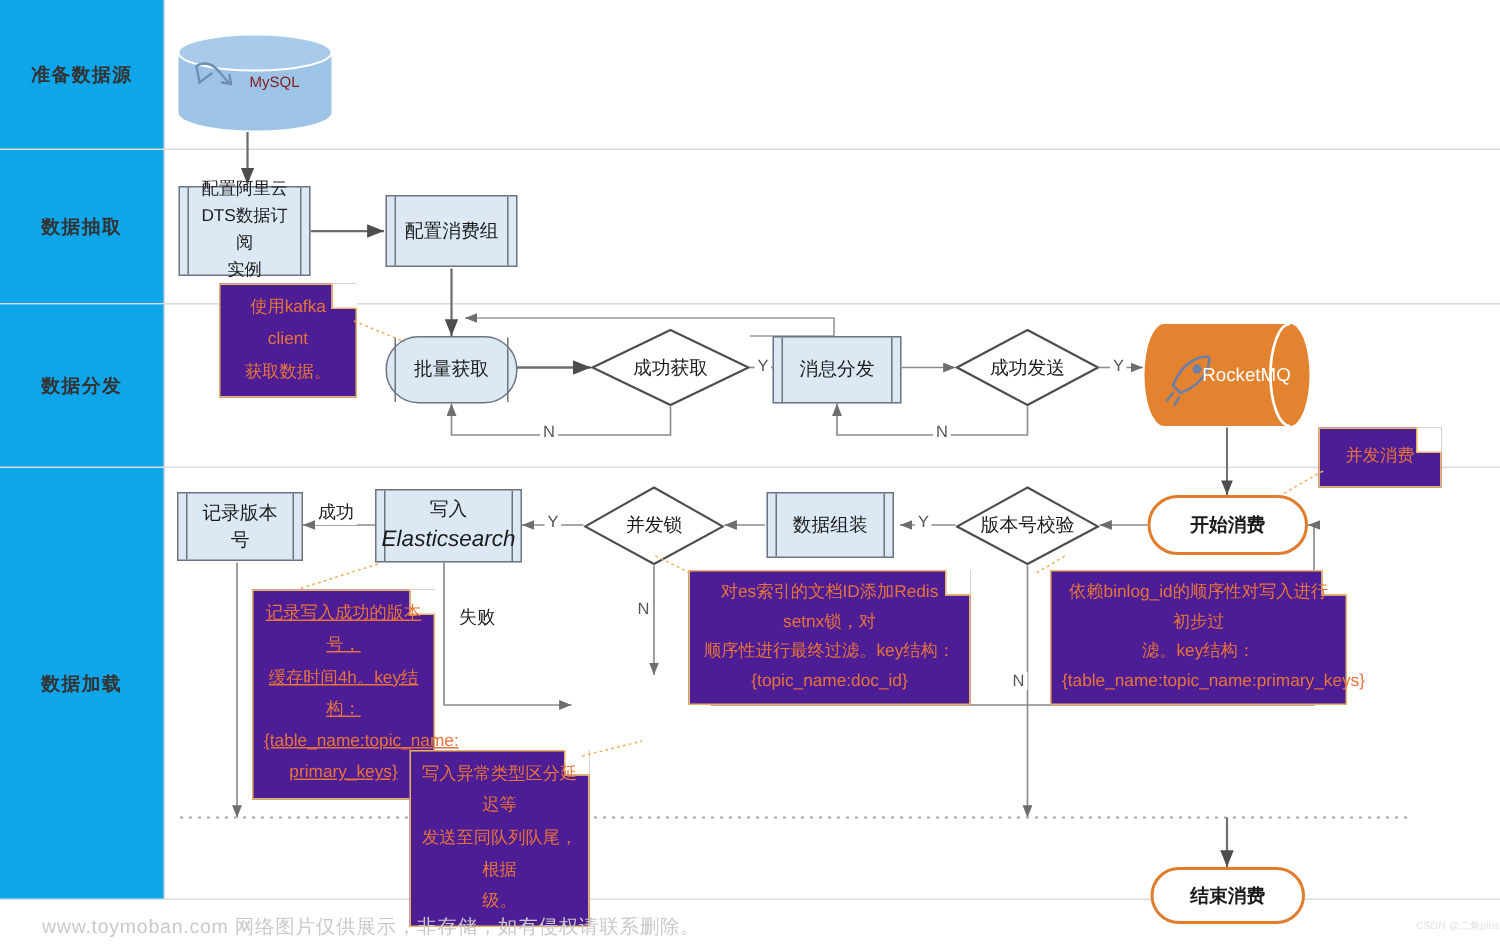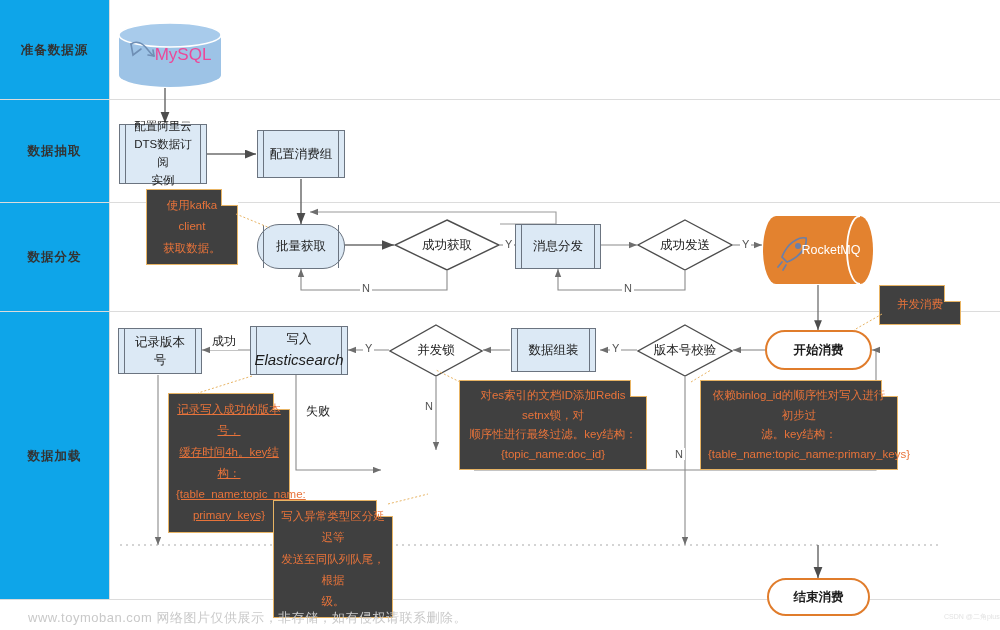--- a/index.html
+++ b/index.html
@@ -29,21 +29,21 @@
   .diamond .dshape{position:absolute;inset:0;}
   .diamond .dlbl{position:absolute;inset:0;display:flex;align-items:center;
         justify-content:center;font-size:12.5px;color:#1b1b1b;}
 
   .term{position:absolute;box-sizing:border-box;border:2px solid #e07c2b;
         border-radius:26px;background:#fff;display:flex;align-items:center;
         justify-content:center;font-size:12.5px;font-weight:bold;color:#1b1b1b;}
 
   
   .cyl{position:absolute;}
-  .note{position:absolute;box-sizing:border-box;background:#404040;
+  .note{position:absolute;box-sizing:border-box;background:#4c1d95;
         border:1px solid #e8b464;color:#e8733a;font-size:11.5px;line-height:1.85;
         text-align:center;padding:5px 7px;}
   .note .corner{position:absolute;right:-1px;top:-1px;width:16px;height:16px;
         background:#fff;border-left:1px solid #e8b464;border-bottom:1px solid #e8b464;
         transform:none;}
   .note-inner{position:relative;z-index:2;}
 
   .elbl{position:absolute;font-size:11px;color:#555;background:#fff;padding:0 2px;}
   .elbl.dark{color:#222;font-size:12px;}
 
@@ -140,21 +140,21 @@
     <svg width="104" height="66" viewBox="0 0 104 66">
       <path d="M1,13 L1,53 A51,12 0 0 0 103,53 L103,13 Z" fill="#9dc3e6"></path>
       <ellipse cx="52" cy="13" rx="51" ry="12" fill="#a8cbeb" stroke="#ffffff" stroke-width="1.4"></ellipse>
       <g fill="none" stroke="#6f8fb5" stroke-width="1.6" stroke-linecap="round">
         <path d="M13,22 C13,22 17,19 22,21 C28,23 31,31 36,34"></path>
         <path d="M13,22 L15,33 L23,27"></path>
         <path d="M36,34 L30,33 M36,34 L35,28"></path>
       </g>
     </svg>
     <div style="position:absolute;left:0;top:0;width:104px;height:66px;display:flex;align-items:center;justify-content:center;padding-left:26px;box-sizing:border-box;">
-      <span style="font-size:17px;color:#ec4899;">MySQL</span>
+      <span style="font-size:10px;color:#7f1d1d;">MySQL</span>
     </div>
   </div>
 
   <div class="proc" style="left:119px;top:124px;width:88px;height:60px;">
     <div class="t" style="font-size:11.5px;line-height:1.55;">
       <div>配置阿里云</div>
       <div>DTS数据订阅</div>
       <div>实例</div>
     </div>
   </div>

